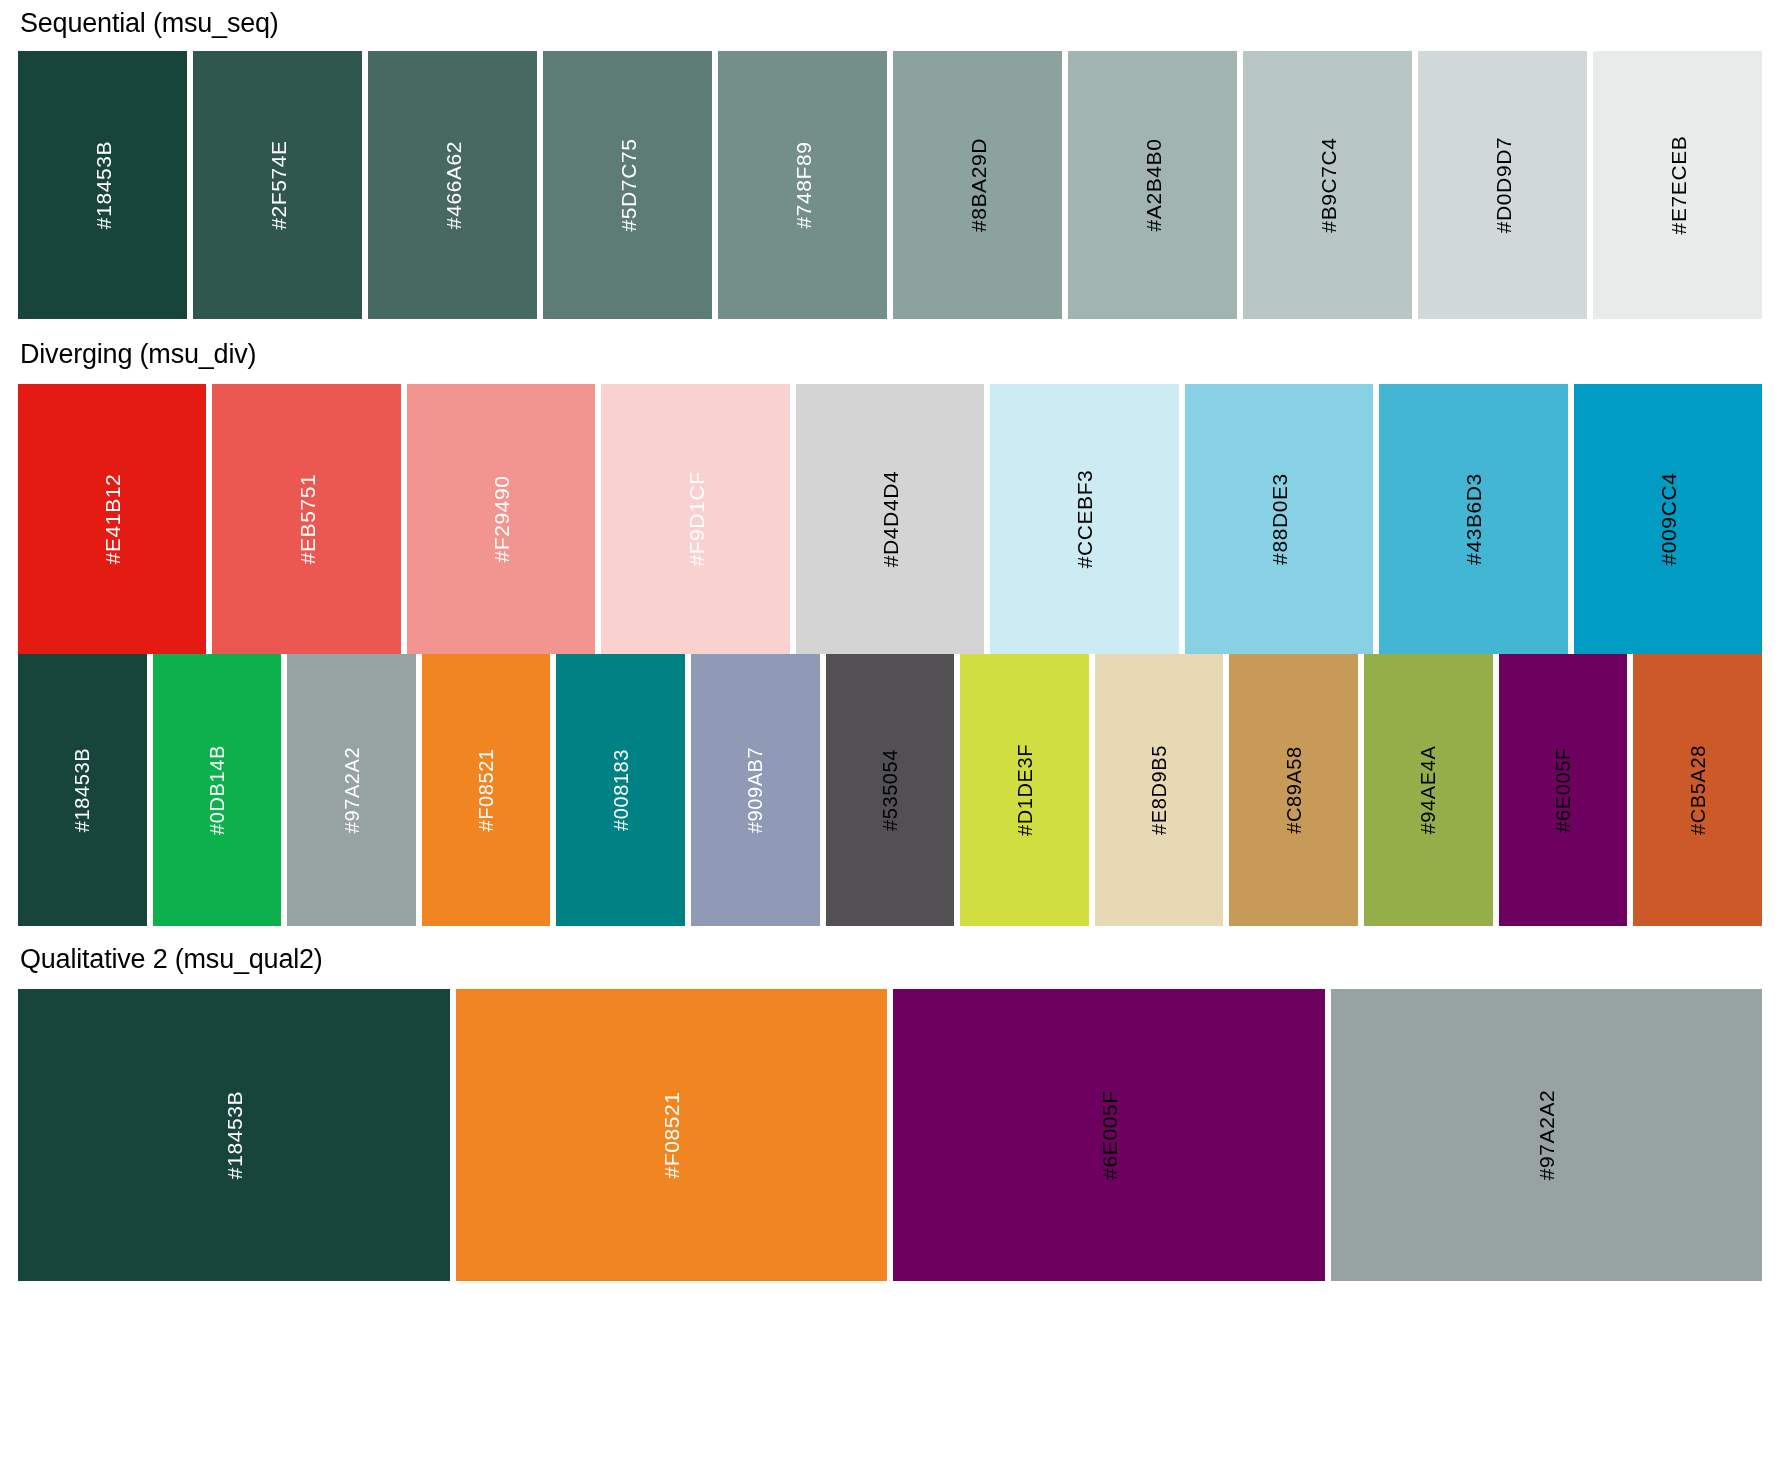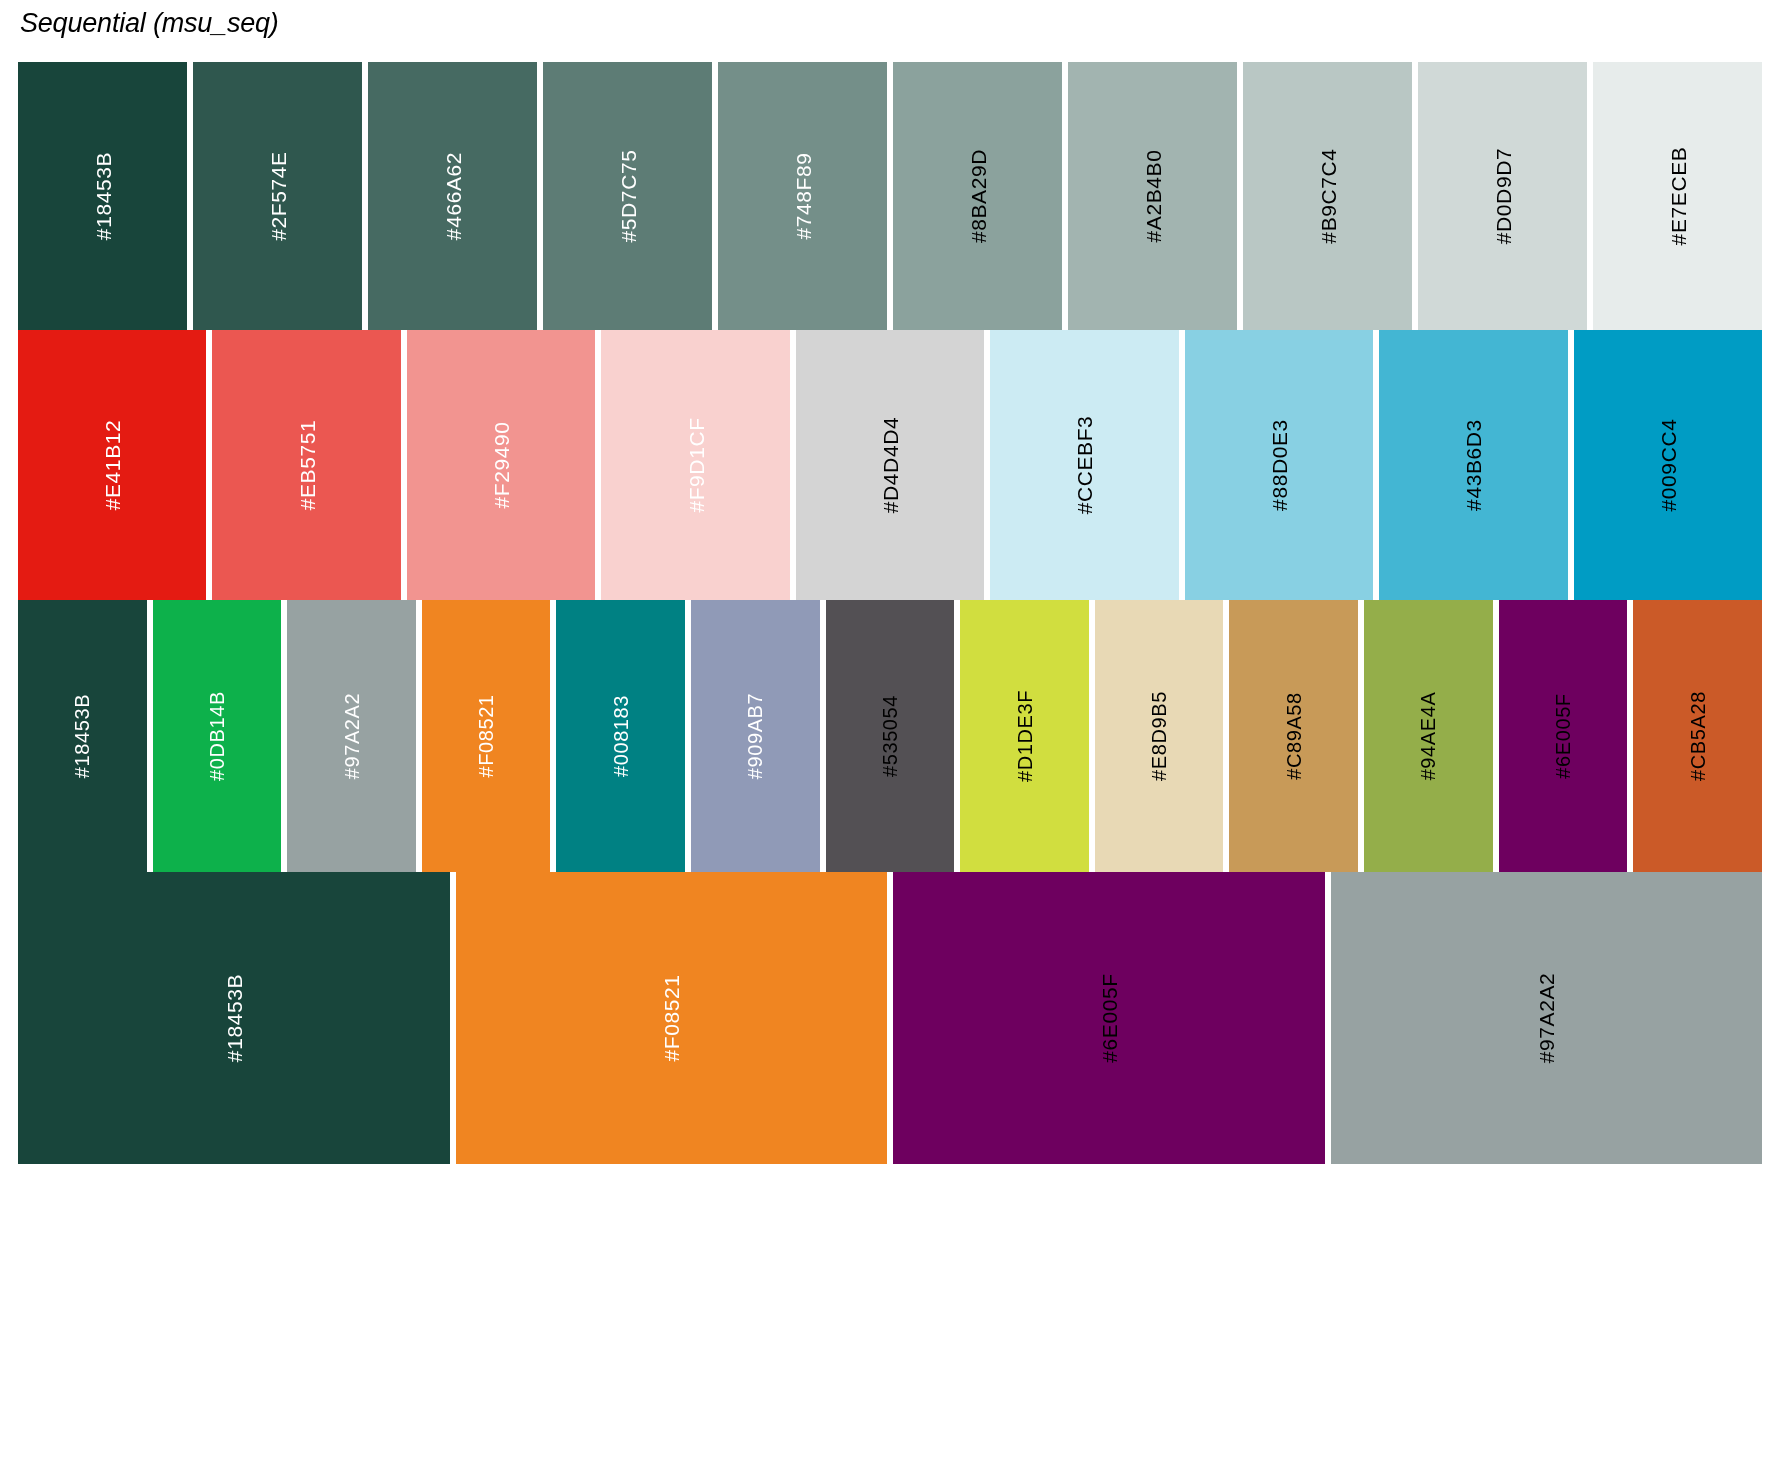--- a/index.html
+++ b/index.html
@@ -51,21 +51,21 @@
     transform-origin: center center;
     white-space: nowrap;
     font-family: "Liberation Sans", sans-serif;
     font-size: 21px;
     letter-spacing: 0.6px;
     line-height: 1;
   }
 
   
   
-  #block-seq .palette-title { margin: 10px 0 25px 0; font-style: italic; }
+  #block-seq .palette-title { margin: 10px 0 14px 0; }
   #block-seq .swatch-row { height: 268px; gap: 6px; }
 
   
   #block-div .palette-title { margin: 22px 0 16px 0; }
   #block-div .swatch-row { height: 270px; gap: 6px; }
 
   
   #block-qual1 .palette-title { margin: 20px 0 15px 0; }
   #block-qual1 .swatch-row { height: 272px; gap: 6px; }
   #block-qual1 .swatch-label { font-size: 20px; }
@@ -109,20 +109,21 @@
         <div class="swatch" style="background-color: rgb(208, 217, 215);">
           <span class="swatch-label" style="color: rgb(0, 0, 0);">#D0D9D7</span>
         </div>
         <div class="swatch" style="background-color: rgb(231, 236, 235);">
           <span class="swatch-label" style="color: rgb(0, 0, 0);">#E7ECEB</span>
         </div>
       </div>
   </div>
 
   <div class="palette-block" id="block-div">
+    <div class="palette-title">Diverging (msu_div)</div>
     <div class="swatch-row">
         <div class="swatch" style="background-color: rgb(228, 27, 18);">
           <span class="swatch-label" style="color: rgb(255, 255, 255);">#E41B12</span>
         </div>
         <div class="swatch" style="background-color: rgb(235, 87, 81);">
           <span class="swatch-label" style="color: rgb(255, 255, 255);">#EB5751</span>
         </div>
         <div class="swatch" style="background-color: rgb(242, 148, 144);">
           <span class="swatch-label" style="color: rgb(255, 255, 255);">#F29490</span>
         </div>
@@ -185,20 +186,21 @@
         <div class="swatch" style="background-color: rgb(110, 0, 95);">
           <span class="swatch-label" style="color: rgb(0, 0, 0);">#6E005F</span>
         </div>
         <div class="swatch" style="background-color: rgb(203, 90, 40);">
           <span class="swatch-label" style="color: rgb(0, 0, 0);">#CB5A28</span>
         </div>
       </div>
   </div>
 
   <div class="palette-block" id="block-qual2">
+    <div class="palette-title">Qualitative 2 (msu_qual2)</div>
     <div class="swatch-row">
         <div class="swatch" style="background-color: rgb(24, 69, 59);">
           <span class="swatch-label" style="color: rgb(255, 255, 255);">#18453B</span>
         </div>
         <div class="swatch" style="background-color: rgb(240, 133, 33);">
           <span class="swatch-label" style="color: rgb(255, 255, 255);">#F08521</span>
         </div>
         <div class="swatch" style="background-color: rgb(110, 0, 95);">
           <span class="swatch-label" style="color: rgb(0, 0, 0);">#6E005F</span>
         </div>

